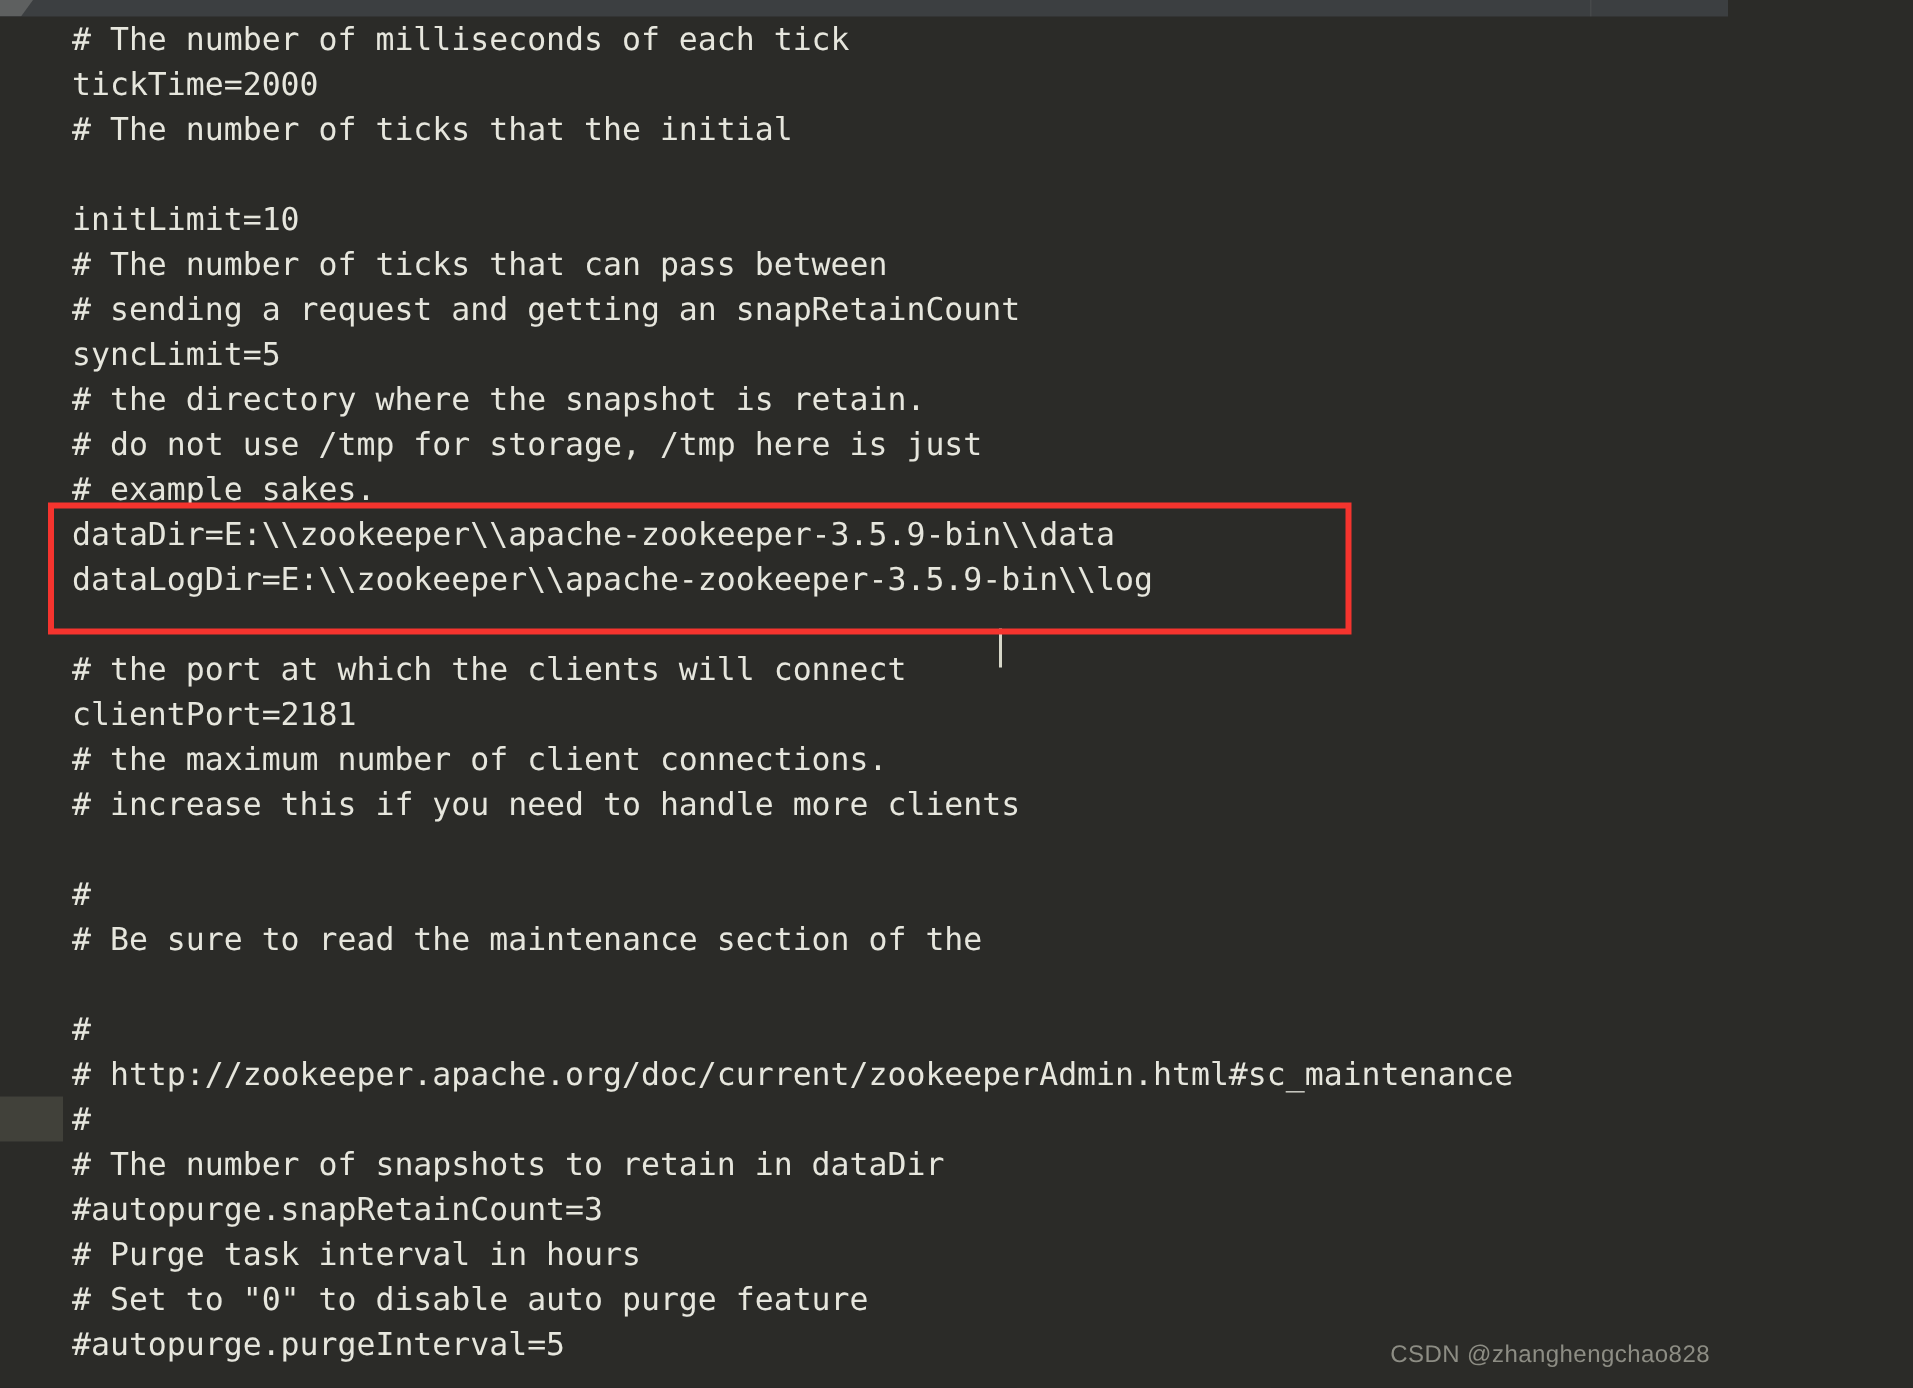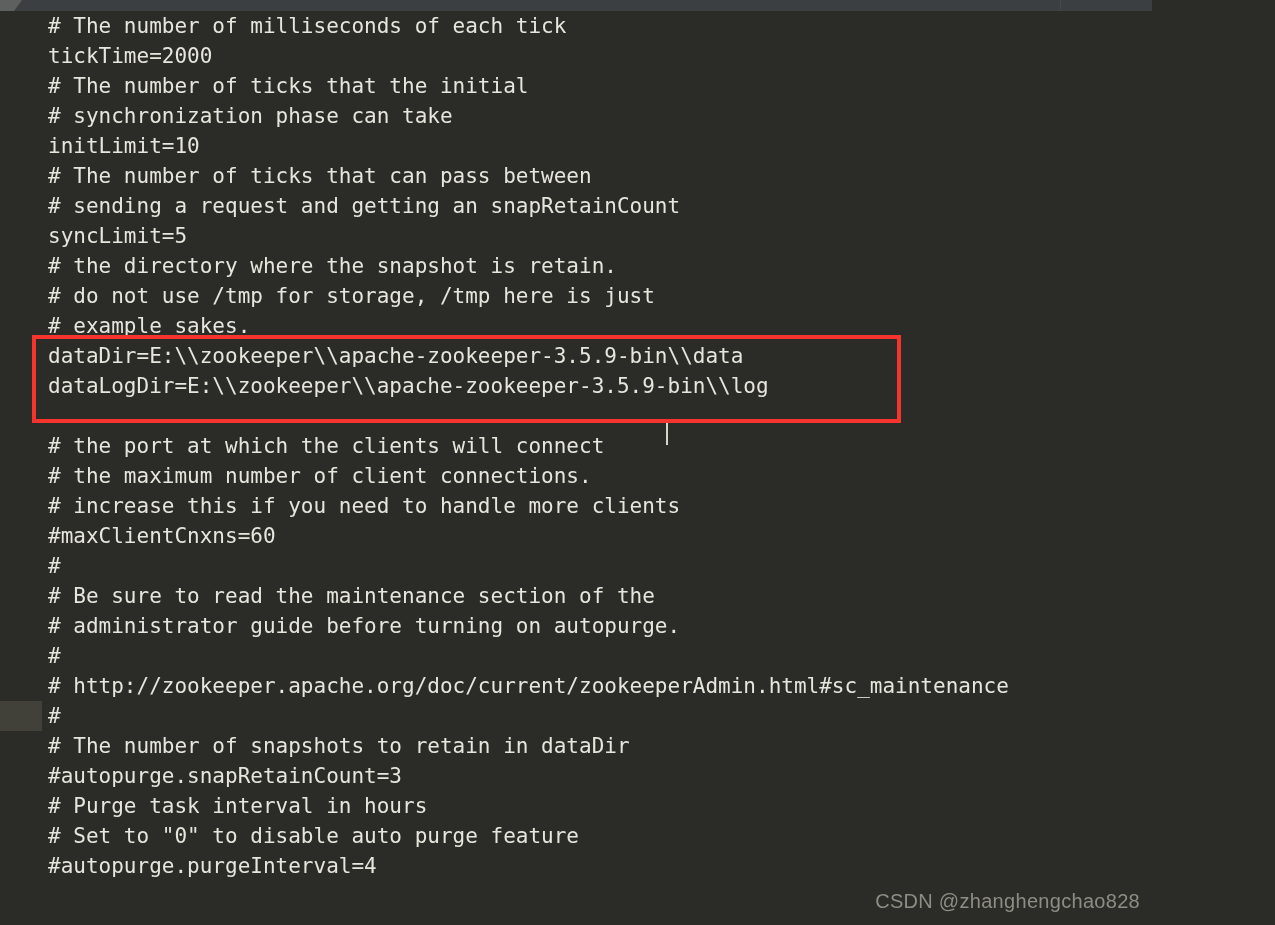--- a/index.html
+++ b/index.html
@@ -112,67 +112,68 @@
     box-sizing: border-box;
     pointer-events: none;
   }
 
   
   #watermark {
     position: absolute;
     right: 12px;
     bottom: 12px;
     color: #8d8d84;
-    font-size: 20px;
+    font-size: 16px;
     font-family: "Liberation Sans", sans-serif;
     letter-spacing: 0.3px;
   }
 </style>
 </head>
 <body>
 
 <div id="editor">
 
   <div id="tabstrip">
     <div id="active-tab"></div>
     <div class="tab-sep" style="left:1060px;"></div>
     <div class="tab-sep" style="left:1200px;"></div>
   </div>
 
   <div id="code-surface">
 
     <div class="code-line"><div class="gutter-num"></div><div class="code-text"># The number of milliseconds of each tick</div></div>
       <div class="code-line"><div class="gutter-num"></div><div class="code-text">tickTime=2000</div></div>
       <div class="code-line"><div class="gutter-num"></div><div class="code-text"># The number of ticks that the initial</div></div>
-      <div class="code-line"><div class="gutter-num"></div><div class="code-text"># synchronization phase can take</div></div>
+      <div class="code-line"><div class="gutter-num"></div></div>
       <div class="code-line"><div class="gutter-num"></div><div class="code-text">initLimit=10</div></div>
       <div class="code-line"><div class="gutter-num"></div><div class="code-text"># The number of ticks that can pass between</div></div>
       <div class="code-line"><div class="gutter-num"></div><div class="code-text"># sending a request and getting an snapRetainCount</div></div>
       <div class="code-line"><div class="gutter-num"></div><div class="code-text">syncLimit=5</div></div>
       <div class="code-line"><div class="gutter-num"></div><div class="code-text"># the directory where the snapshot is retain.</div></div>
       <div class="code-line"><div class="gutter-num"></div><div class="code-text"># do not use /tmp for storage, /tmp here is just</div></div>
       <div class="code-line"><div class="gutter-num"></div><div class="code-text"># example sakes.</div></div>
       <div class="code-line"><div class="gutter-num"></div><div class="code-text">dataDir=E:\\zookeeper\\apache-zookeeper-3.5.9-bin\\data</div></div>
       <div class="code-line"><div class="gutter-num"></div><div class="code-text">dataLogDir=E:\\zookeeper\\apache-zookeeper-3.5.9-bin\\log</div></div>
       <div class="code-line"><div class="gutter-num"></div><div class="code-text"></div></div>
       <div class="code-line"><div class="gutter-num"></div><div class="code-text"># the port at which the clients will connect</div></div>
+      <div class="code-line"><div class="gutter-num"></div><div class="code-text">clientPort=2181</div></div>
       <div class="code-line"><div class="gutter-num"></div><div class="code-text"># the maximum number of client connections.</div></div>
       <div class="code-line"><div class="gutter-num"></div><div class="code-text"># increase this if you need to handle more clients</div></div>
-      <div class="code-line"><div class="gutter-num"></div><div class="code-text">#maxClientCnxns=60</div></div>
+      <div class="code-line"><div class="gutter-num"></div></div>
       <div class="code-line"><div class="gutter-num"></div><div class="code-text">#</div></div>
       <div class="code-line"><div class="gutter-num"></div><div class="code-text"># Be sure to read the maintenance section of the</div></div>
-      <div class="code-line"><div class="gutter-num"></div><div class="code-text"># administrator guide before turning on autopurge.</div></div>
+      <div class="code-line"><div class="gutter-num"></div></div>
       <div class="code-line"><div class="gutter-num"></div><div class="code-text">#</div></div>
       <div class="code-line"><div class="gutter-num"></div><div class="code-text"># http://zookeeper.apache.org/doc/current/zookeeperAdmin.html#sc_maintenance</div></div>
       <div class="code-line line-hl"><div class="gutter-num"></div><div class="code-text">#</div></div>
       <div class="code-line"><div class="gutter-num"></div><div class="code-text"># The number of snapshots to retain in dataDir</div></div>
       <div class="code-line"><div class="gutter-num"></div><div class="code-text">#autopurge.snapRetainCount=3</div></div>
       <div class="code-line"><div class="gutter-num"></div><div class="code-text"># Purge task interval in hours</div></div>
       <div class="code-line"><div class="gutter-num"></div><div class="code-text"># Set to "0" to disable auto purge feature</div></div>
-      <div class="code-line"><div class="gutter-num"></div><div class="code-text">#autopurge.purgeInterval=4</div></div>
+      <div class="code-line"><div class="gutter-num"></div><div class="code-text">#autopurge.purgeInterval=5</div></div>
       <div class="code-line"><div class="gutter-num"></div><div class="code-text"></div></div>
       <div id="caret" style="left: 666px; top: 408px;"></div>
   </div>
 
   <div id="red-box" style="left: 32px; top: 335px; width: 869px; height: 88px; border-color: rgb(245, 52, 46);"></div>
 
   <div id="watermark">CSDN @zhanghengchao828</div>
 
 </div>
 

